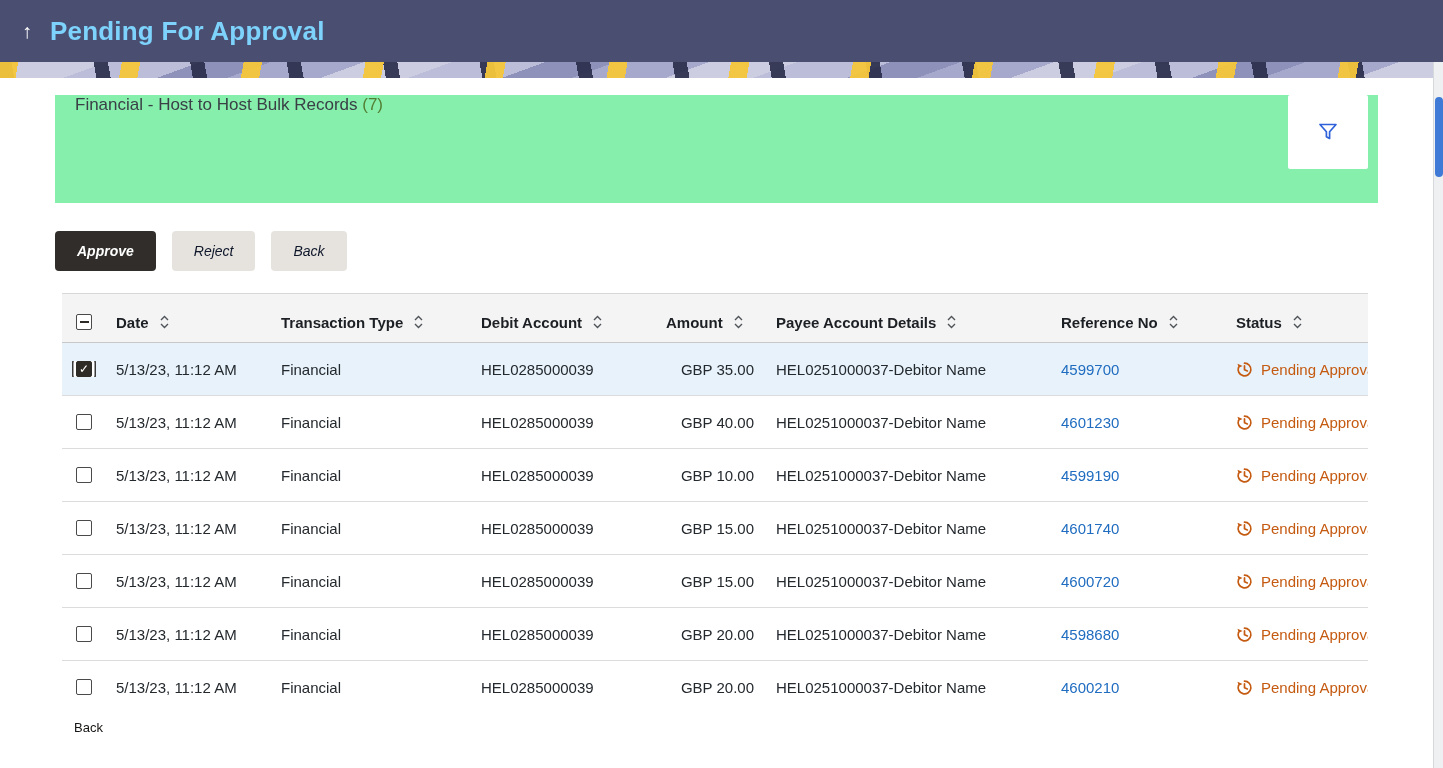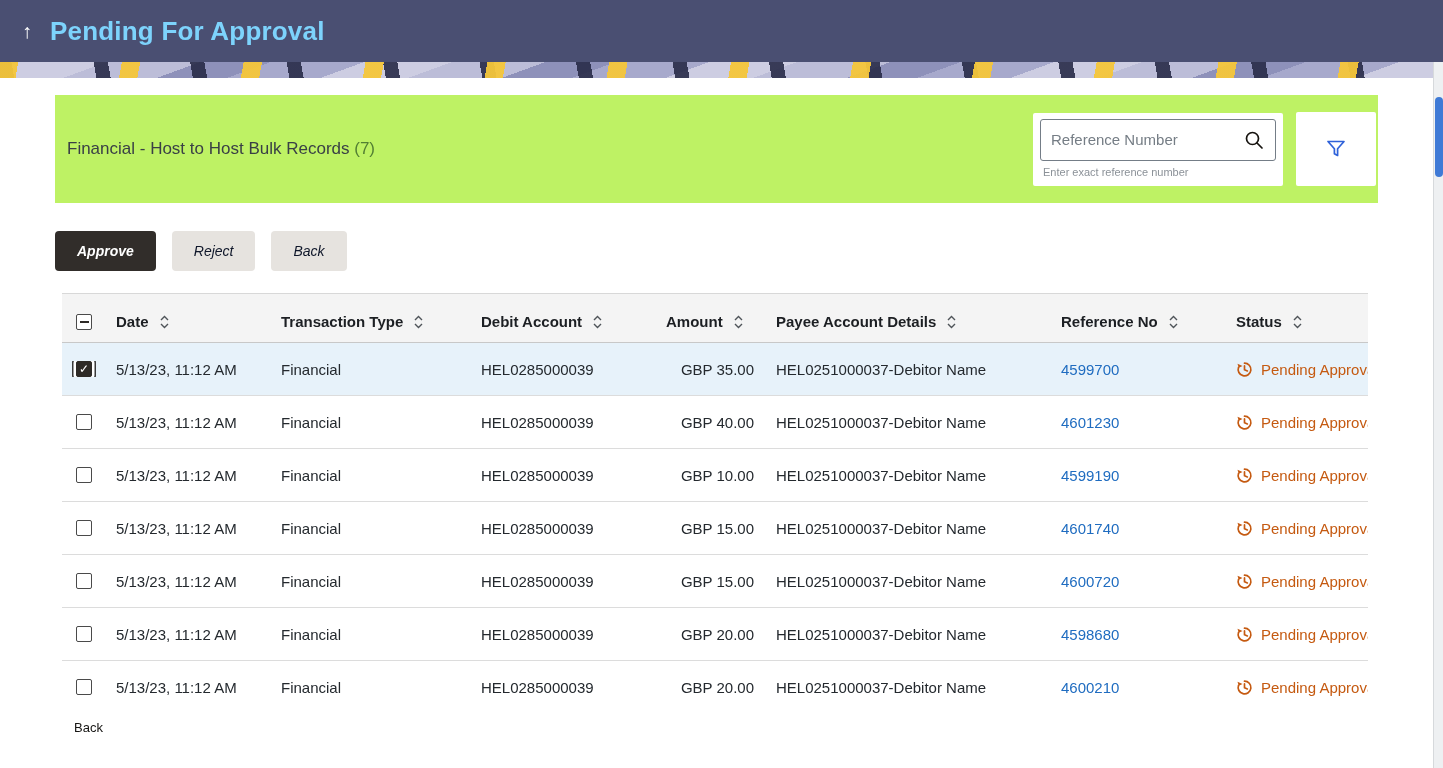--- a/index.html
+++ b/index.html
@@ -43,24 +43,24 @@
       repeating-linear-gradient(80deg, rgba(40,43,72,0.9) 0 14px, rgba(40,43,72,0) 14px 95px),
       repeating-linear-gradient(-20deg, #cdcde2 0 30px, #a7a9cc 30px 62px, #8e91ba 62px 86px, #bcbdd8 86px 118px);
   }
 
   
   .content { padding:17px 0 0 55px; }
 
   .info-panel {
     width:1323px;
     height:108px;
-    background:#bef264;
+    background:#86efac;
     display:flex;
-    align-items:center;
-    padding:0 2px;
+    align-items:flex-start;
+    padding:0 10px;
   }
   .panel-title {
     flex:1;
     font-size:17px;
     color:#3a4046;
     padding-left:10px;
   }
   .panel-count { color: var(--count-green, #527f33); }
 
   .search-card {
@@ -137,21 +137,21 @@
   }
   .thead-row {
     height:50px;
     background:#f4f4f4;
     border-top:1px solid #d8d8d8;
     border-bottom:1px solid #c8c8c8;
     font-weight:bold;
     font-size:15px;
     color:#1c1f23;
   }
-  .th { display:flex; gap:10px; padding-left:10px; cursor:pointer;margin-top:8px; }
+  .th { display:flex; align-items:center; gap:10px; padding-left:10px; cursor:pointer;margin-top:8px; }
   .th .sort { flex:none; }
   .tr {
     height:53px;
     border-bottom:1px solid #dcdcdc;
     font-size:15px;
     color:#24292e;
     background:#fff;
   }
   .tr.selected { background: var(--selected-row, #e7f2fa); }
   .td { padding-left:10px; white-space:nowrap; overflow:hidden; }
@@ -228,32 +228,20 @@
 
 <div class="banner"></div>
 
 <div class="content">
 
   <div class="info-panel">
     <div class="panel-title">
       <span>Financial - Host to Host Bulk Records</span>
       <span class="panel-count">(7)</span>
     </div>
-    <div class="search-card">
-      <div class="search-box">
-        <input type="text" placeholder="Reference Number" style="">
-        <span style="display:inline-flex;cursor:pointer;">
-          <svg width="22" height="22" viewBox="0 0 22 22">
-              <circle cx="9.5" cy="9.5" r="6" fill="none" stroke="#16130f" stroke-width="1.7"></circle>
-              <line x1="14" y1="14" x2="19" y2="19" stroke="#16130f" stroke-width="1.7" stroke-linecap="round"></line>
-            </svg>
-        </span>
-      </div>
-      <div class="search-hint">Enter exact reference number</div>
-    </div>
     <div class="filter-card">
       <span style="display:inline-flex;">
         <svg width="24" height="24" viewBox="0 0 24 24">
             <path d="M4 4.5h16l-6.4 7.3v6.7l-3.2-1.8v-4.9z" fill="none" stroke="#2f62d9" stroke-width="1.7" stroke-linejoin="round"></path>
           </svg>
       </span>
     </div>
   </div>
 
   <div class="actions">

